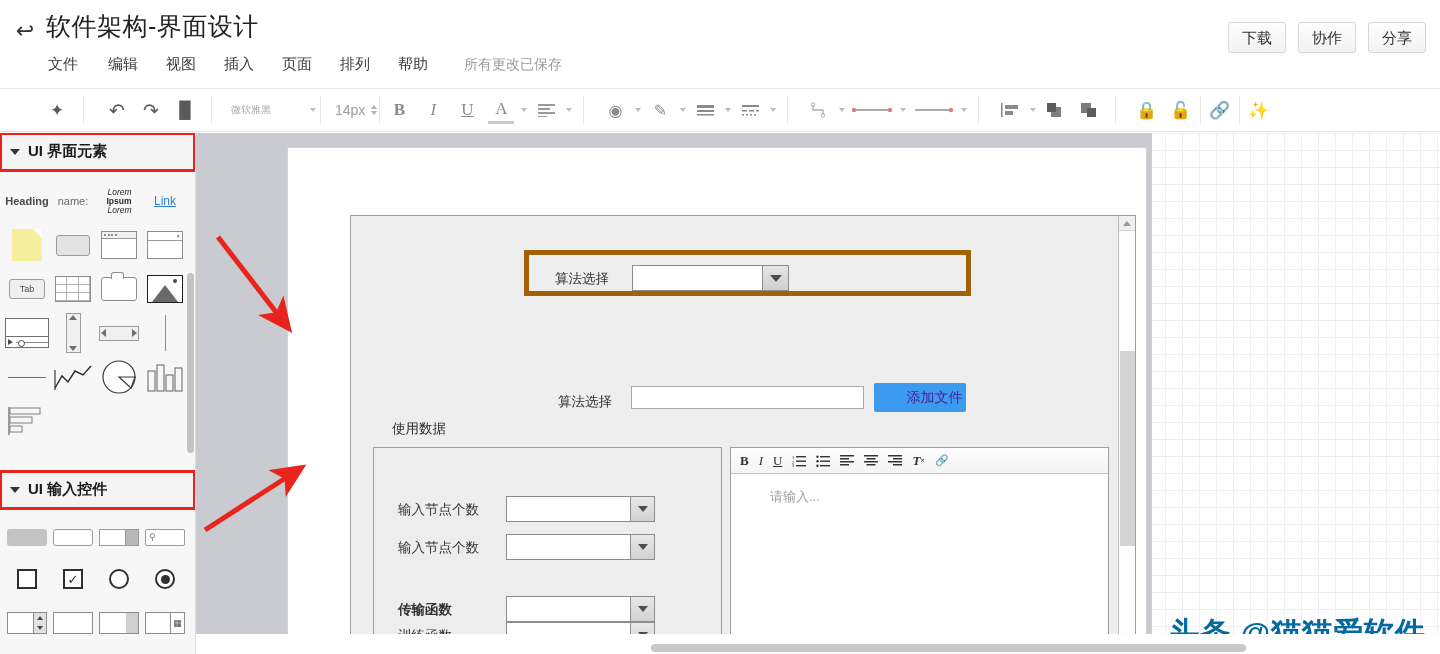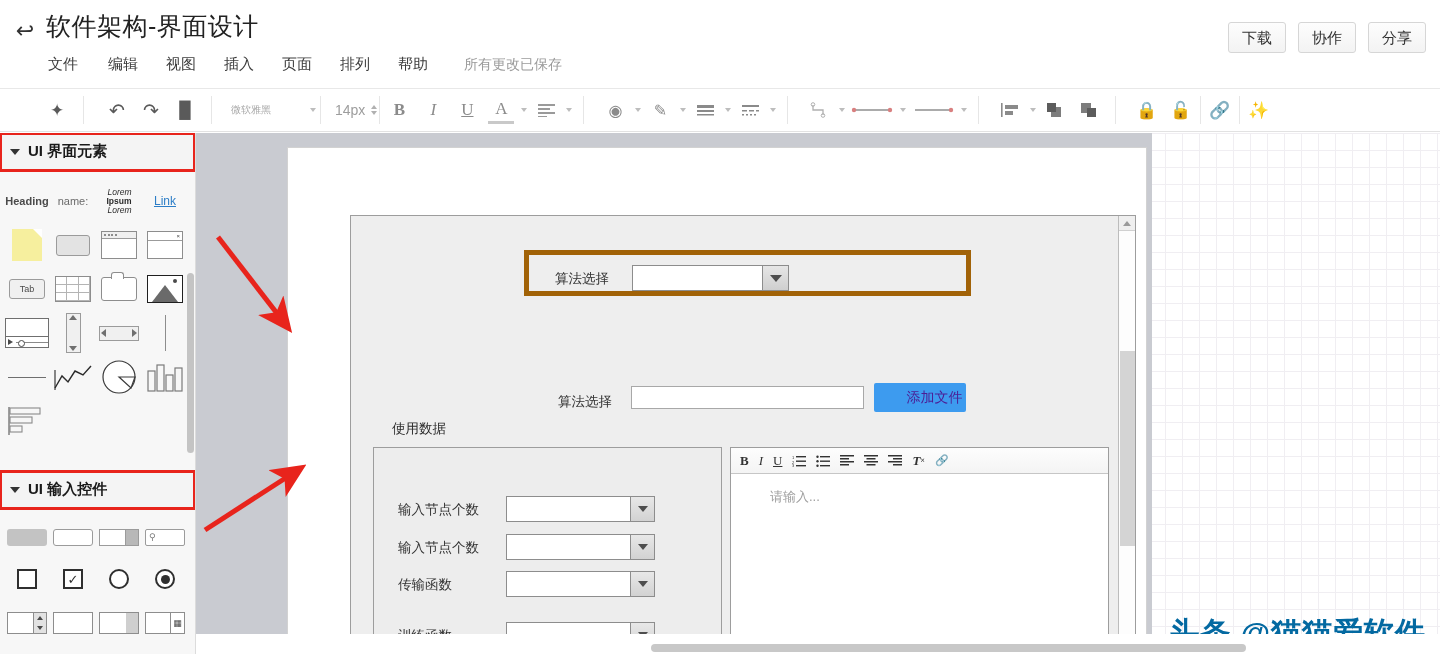--- a/index.html
+++ b/index.html
@@ -663,21 +663,21 @@
           <div class="prow" style="top:86px;">
             <div class="plbl">输入节点个数</div>
             <div class="psel">
               <div class="fld"></div>
               <div class="arrow">
                   <i></i>
                 </div>
             </div>
           </div>
 
-          <div class="prow" style="top:123px;">
+          <div class="prow" style="top:148px;font-weight:bold;">
             <div class="plbl">传输函数</div>
             <div class="psel">
               <div class="fld"></div>
               <div class="arrow">
                   <i></i>
                 </div>
             </div>
           </div>
 
           <div class="prow" style="top:174px;">

